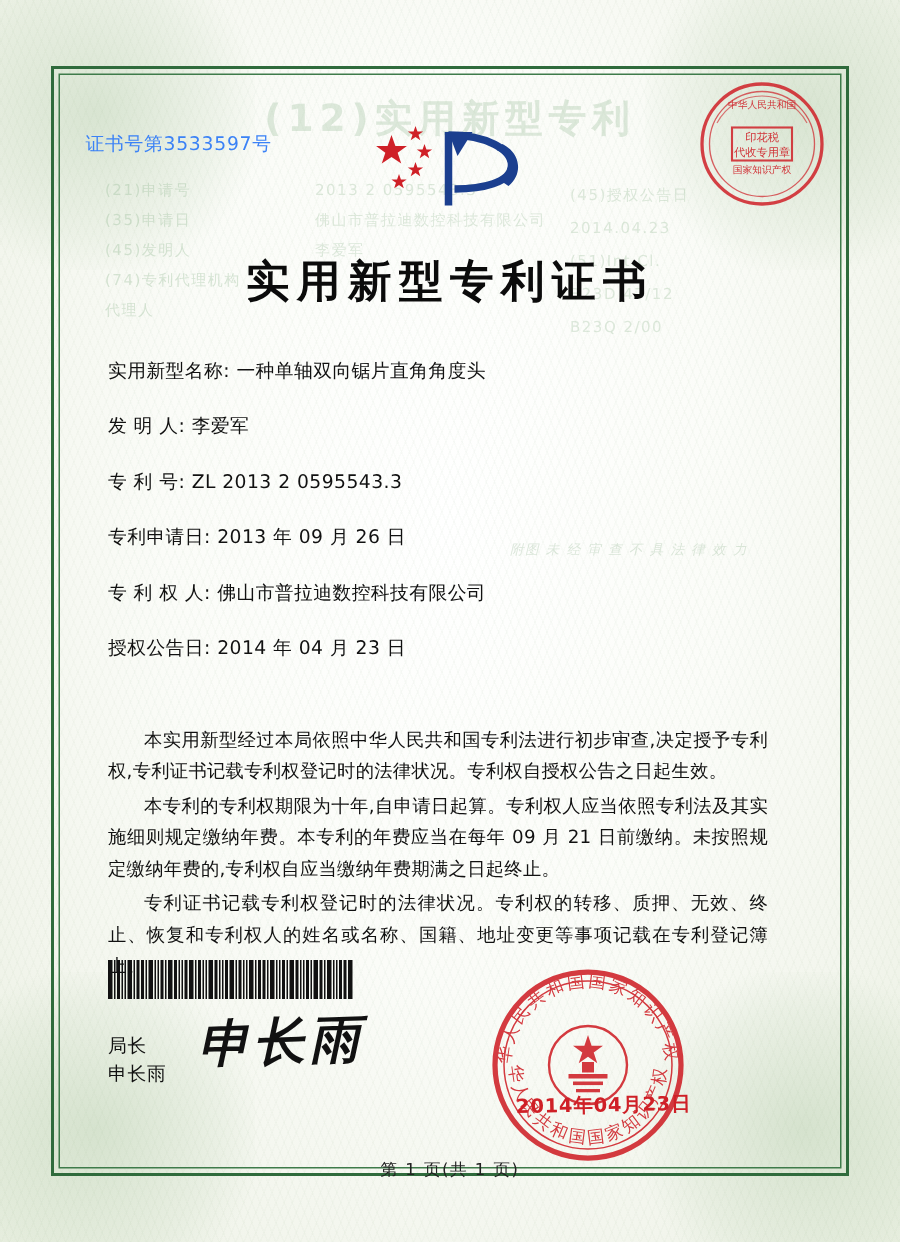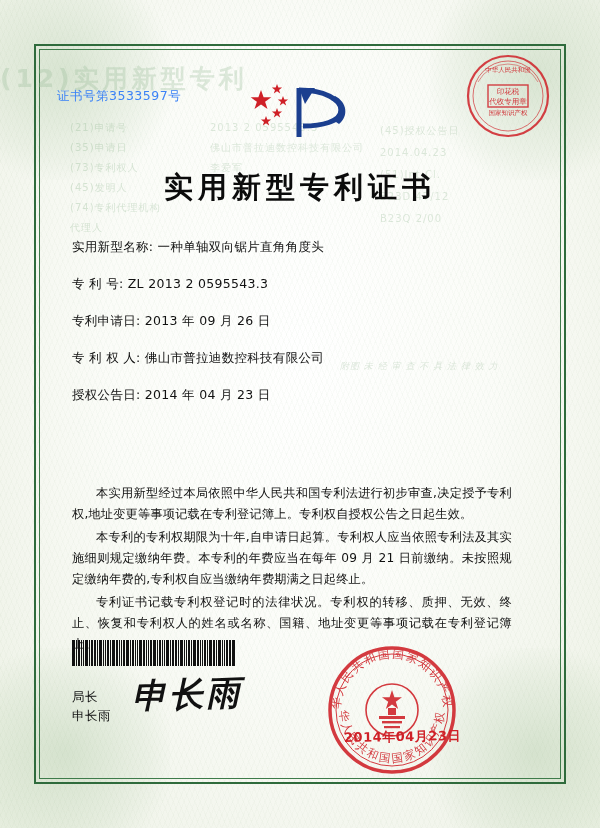--- a/index.html
+++ b/index.html
@@ -62,21 +62,21 @@
     width: 522px; height: 730px;
     border: 1px solid #3e7b4a;
     box-sizing: border-box;
   }
 
   
   .watermark {
     position: absolute;
     left: 0; right: 0;
     top: 62px;
-    text-align: left;
+    text-align: center;
     font-family: "DejaVu Sans", "Liberation Sans", sans-serif;
     font-size: 25px;
     font-weight: bold;
     letter-spacing: 4px;
     color: rgba(150,185,150,0.30);
     user-select: none;
   }
   .ghost-lines {
     position: absolute;
     left: 70px;
@@ -285,21 +285,20 @@
   <div class="corner-fade br"></div>
 
   <div class="frame-outer"></div>
   <div class="frame-inner"></div>
 
   <div class="watermark">(12)实用新型专利</div>
 
   <div class="ghost-lines">
     <div>(21)申请号</div>
     <div>(35)申请日</div>
-    <div>(73)专利权人</div>
     <div>(45)发明人</div>
     <div>(74)专利代理机构</div>
     <div>代理人</div>
   </div>
 
   <div class="ghost-mid">
     <div>2013 2 0595543.3</div>
     <div>佛山市普拉迪数控科技有限公司</div>
     <div>李爱军</div>
   </div>
@@ -348,39 +347,43 @@
   </div>
 
   <div class="main-title">实用新型专利证书</div>
 
   <div class="fields">
     <div class="field-row">
       <span class="field-label">实用新型名称:</span>
       <span class="field-value">一种单轴双向锯片直角角度头</span>
     </div>
     <div class="field-row">
+      <span class="field-label">发 明 人:</span>
+      <span class="field-value">李爱军</span>
+    </div>
+    <div class="field-row">
       <span class="field-label">专 利 号:</span>
       <span class="field-value">ZL 2013 2 0595543.3</span>
     </div>
     <div class="field-row">
       <span class="field-label">专利申请日:</span>
       <span class="field-value">2013 年 09 月 26 日</span>
     </div>
     <div class="field-row">
       <span class="field-label">专 利 权 人:</span>
       <span class="field-value">佛山市普拉迪数控科技有限公司</span>
     </div>
     <div class="field-row">
       <span class="field-label">授权公告日:</span>
       <span class="field-value">2014 年 04 月 23 日</span>
     </div>
   </div>
 
   <div class="body-text">
-    <p>本实用新型经过本局依照中华人民共和国专利法进行初步审查,决定授予专利权,地址变更等事项记载在专利登记簿上。专利权自授权公告之日起生效。</p>
+    <p>本实用新型经过本局依照中华人民共和国专利法进行初步审查,决定授予专利权,专利证书记载专利权登记时的法律状况。专利权自授权公告之日起生效。</p>
     <p>本专利的专利权期限为十年,自申请日起算。专利权人应当依照专利法及其实施细则规定缴纳年费。本专利的年费应当在每年 09 月 21 日前缴纳。未按照规定缴纳年费的,专利权自应当缴纳年费期满之日起终止。</p>
     <p>专利证书记载专利权登记时的法律状况。专利权的转移、质押、无效、终止、恢复和专利权人的姓名或名称、国籍、地址变更等事项记载在专利登记簿上。</p>
   </div>
 
   <div class="barcode">
     <div class="bars">
       <i style="width:3px"></i>
         <i style="width:1px"></i>
         <i style="width:2px"></i>
         <i style="width:1px"></i>
@@ -469,14 +472,15 @@
           <rect x="57" y="76" width="26" height="3"></rect>
           <rect x="60" y="81" width="20" height="2.4"></rect>
           <rect x="62" y="86" width="16" height="2.2"></rect>
           <rect x="66" y="68" width="8" height="7"></rect>
         </g>
       </g>
     </svg>
   </div>
   <div class="seal-date">2014年04月23日</div>
 
+  <div class="footer">第 1 页(共 1 页)</div>
 
 </div>
 
 </body></html>

